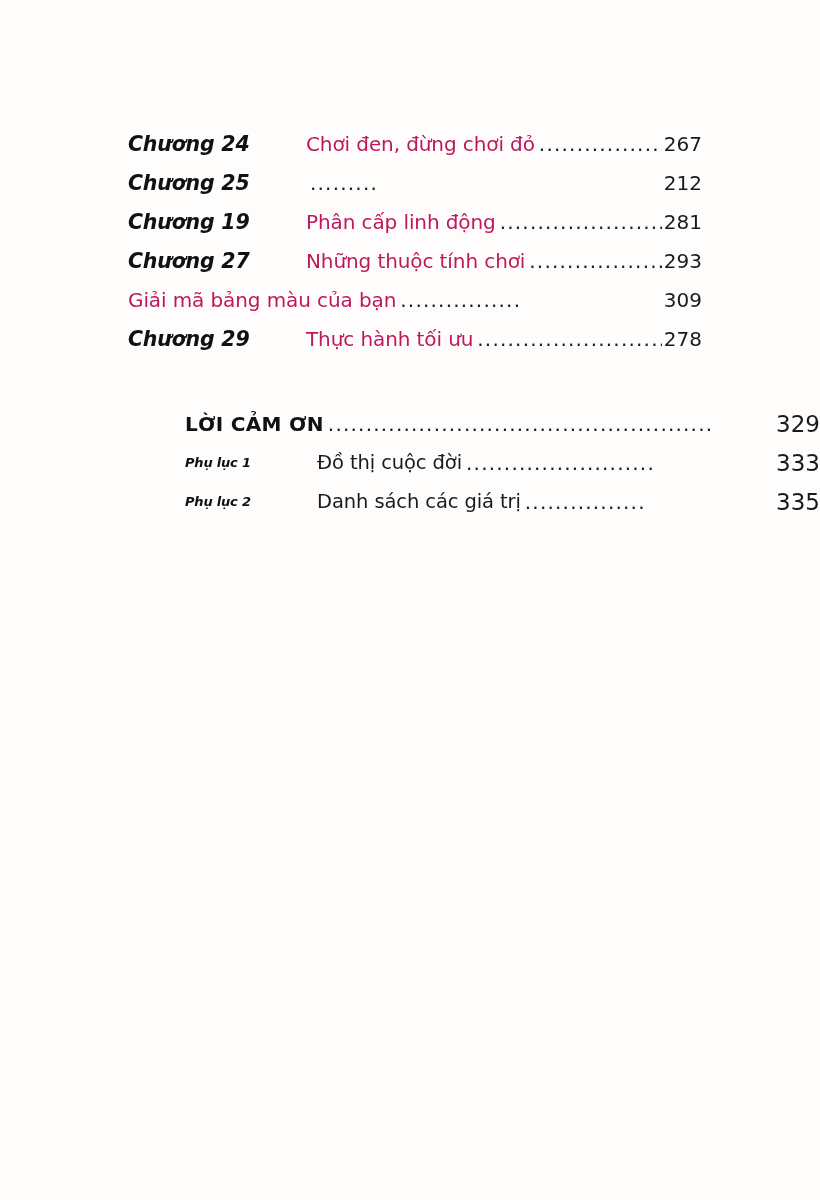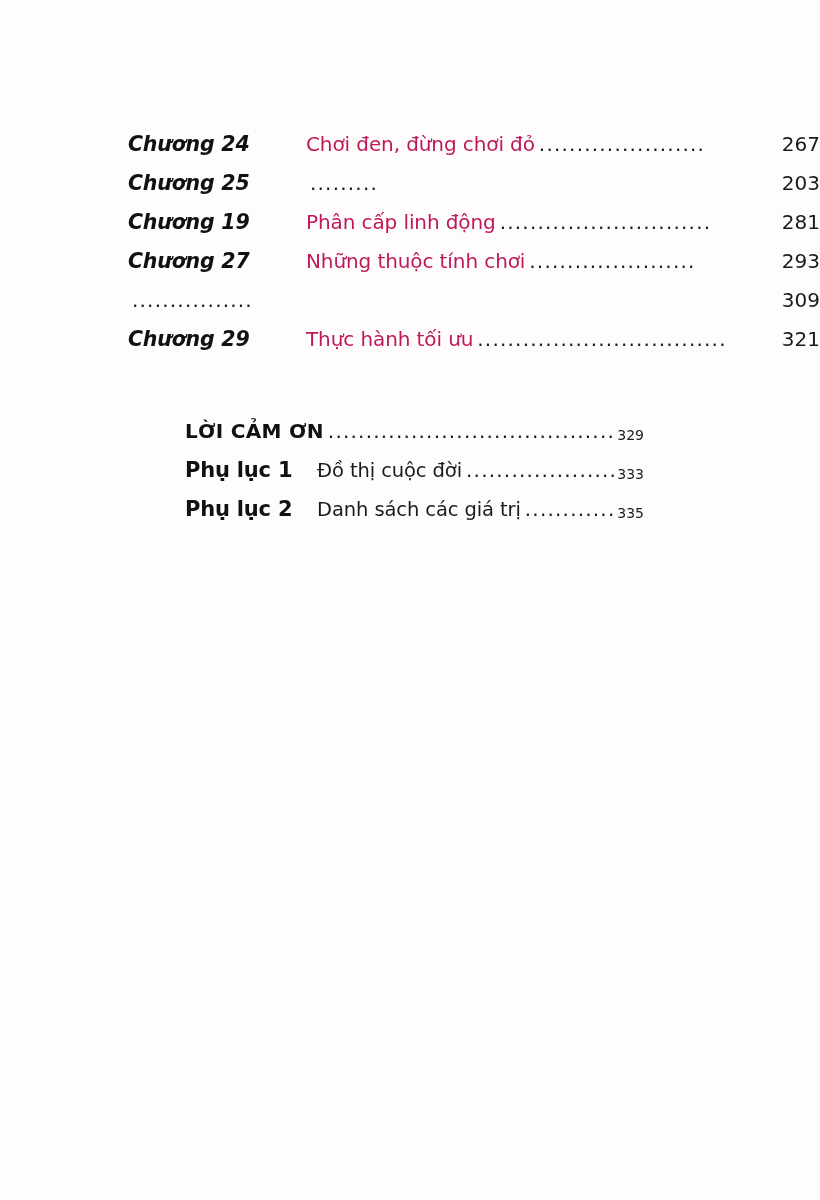--- a/index.html
+++ b/index.html
@@ -32,20 +32,21 @@
   .chapter-list {
     margin: 0;
     padding: 0;
     list-style: none;
   }
   .chapter-row {
     display: flex;
     align-items: baseline;
     height: 39px;
     padding-left: 128px;
+    padding-right: 118px;
   }
   .ch-label {
     font-style: italic;
     font-weight: bold;
     font-size: 20.5px;
     letter-spacing: -0.2px;
     color: #111111;
     white-space: nowrap;
     width: 178px;
     flex: 0 0 178px;
@@ -70,28 +71,28 @@
     color: #1a1a1a;
     white-space: nowrap;
   }
 
   
   .backmatter {
     margin-top: 38px;
   }
   .bm-row {
     display: flex;
-    align-items: flex-end;
+    align-items: center;
     height: 39px;
     padding-left: 185px;
-    padding-right: 176px;
   }
   .bm-label {
+    font-style: italic;
     font-weight: bold;
-    font-size: 21px;
+    font-size: 13px;
     color: #111111;
     white-space: nowrap;
     width: 124px;
     flex: 0 0 124px;
     letter-spacing: -0.2px;
   }
   .bm-label.caps {
     font-style: normal;
     font-weight: bold;
     font-size: 20px;
@@ -100,21 +101,21 @@
     flex: 0 0 auto;
   }
   .bm-title {
     font-size: 19.5px;
     color: #1a1a1a;
     white-space: nowrap;
     letter-spacing: -0.1px;
     margin-left: 8px;
   }
   .bm-page {
-    font-size: 14px;
+    font-size: 23px;
     color: #1a1a1a;
     white-space: nowrap;
     text-align: right;
   }
 </style>
 </head>
 <body>
 
 <div class="page">
   <div class="toc">
@@ -122,43 +123,44 @@
     <ul class="chapter-list">
       <li class="chapter-row">
         <span class="ch-label">Chương 24</span>
         <span class="ch-title">Chơi đen, đừng chơi đỏ</span>
         <span class="leader">......................</span>
         <span class="ch-page">267</span>
       </li>
       <li class="chapter-row">
         <span class="ch-label">Chương 25</span>
         <span class="leader">.........</span>
-        <span class="ch-page">203</span>
+        <span class="ch-page">212</span>
       </li>
       <li class="chapter-row">
         <span class="ch-label">Chương 19</span>
         <span class="ch-title">Phân cấp linh động</span>
         <span class="leader">............................</span>
         <span class="ch-page">281</span>
       </li>
       <li class="chapter-row">
         <span class="ch-label">Chương 27</span>
         <span class="ch-title">Những thuộc tính chơi</span>
         <span class="leader">......................</span>
         <span class="ch-page">293</span>
       </li>
       <li class="chapter-row">
+        <span class="ch-title">Giải mã bảng màu của bạn</span>
         <span class="leader">................</span>
         <span class="ch-page">309</span>
       </li>
       <li class="chapter-row">
         <span class="ch-label">Chương 29</span>
         <span class="ch-title">Thực hành tối ưu</span>
         <span class="leader">.................................</span>
-        <span class="ch-page">321</span>
+        <span class="ch-page">278</span>
       </li>
     </ul>
 
     <ul class="chapter-list backmatter">
       <li class="bm-row">
         <span class="bm-label caps">LỜI CẢM ƠN</span>
         <span class="leader">...................................................</span>
         <span class="bm-page">329</span>
       </li>
       <li class="bm-row">

